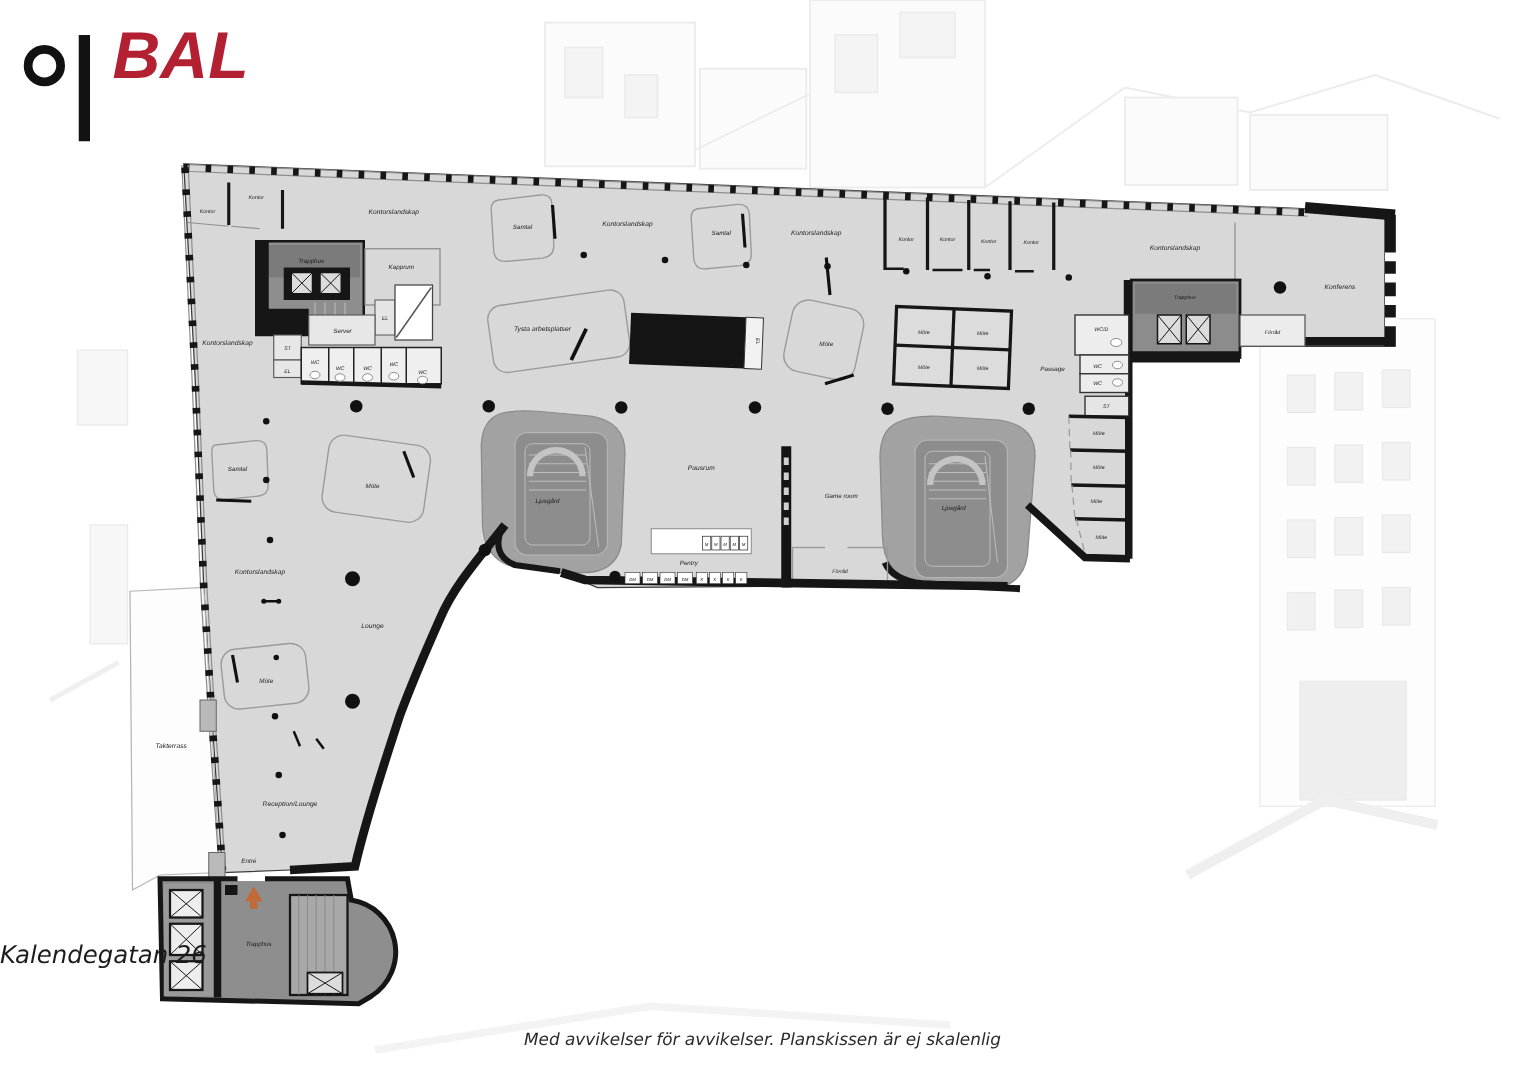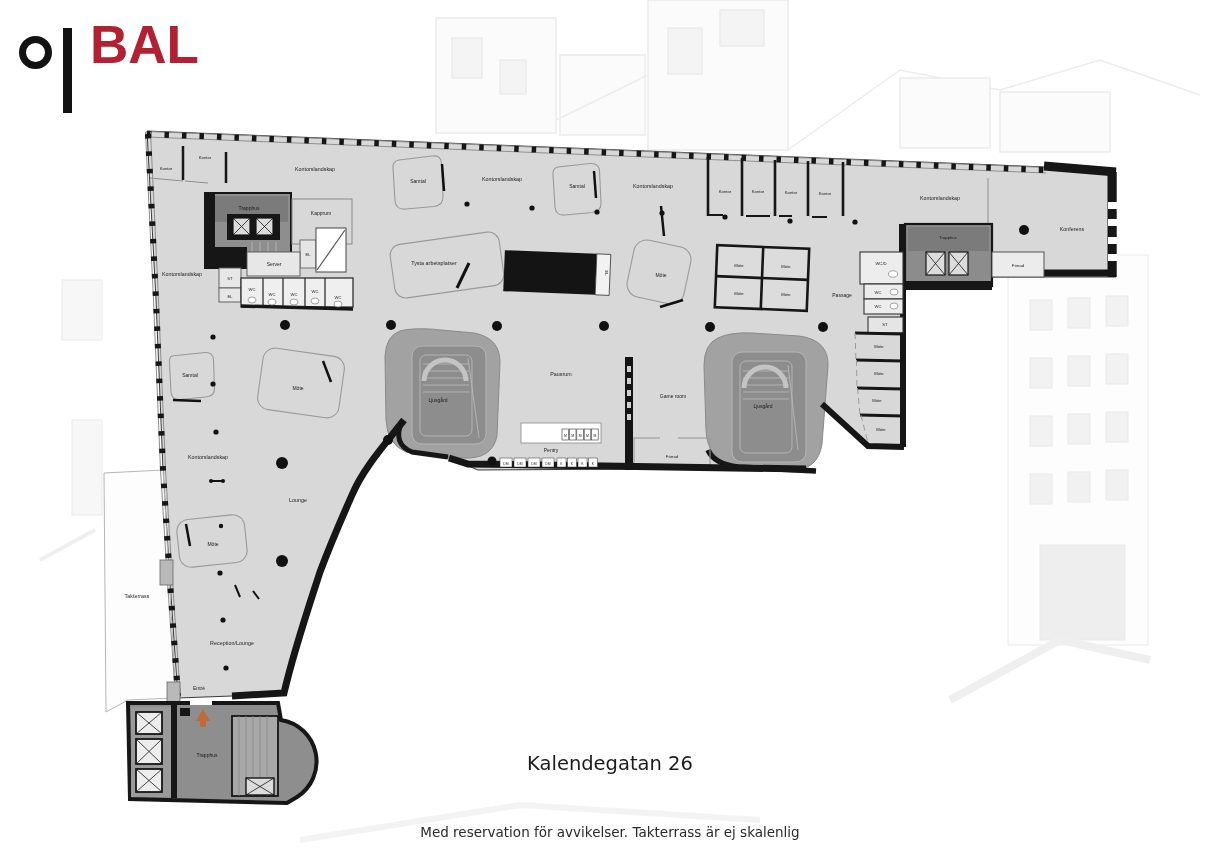--- a/index.html
+++ b/index.html
@@ -1,29 +1,29 @@
 <!DOCTYPE html>
 <html><head>
 <meta charset="utf-8">
 <style>
   html,body{margin:0;padding:0;background:#ffffff;}
   body{width:1220px;height:863px;position:relative;overflow:hidden;
        font-family:"Liberation Sans",sans-serif;}
-  .stage{position:absolute;inset:0;}
+  .stage{position:absolute;inset:0;font-style:italic;}
   svg{position:absolute;left:0;top:0;}
   
   .logo{position:absolute;left:0;top:0;width:260px;height:130px;}
   .logo-circle{position:absolute;left:19px;top:36px;width:19px;height:19px;
        border:7px solid #121212;border-radius:50%;}
   .logo-bar{position:absolute;left:63px;top:28px;width:9px;height:85px;background:#121212;}
   .logo-word{position:absolute;left:90px;top:24px;font-weight:700;font-size:53px;
        line-height:42px;letter-spacing:0px;color:#b22032;font-family:"Liberation Sans",sans-serif;}
   .logo-word span{display:block;}
   
-  .title{position:absolute;left:0;right:0;top:752px;text-align:center;
+  .title{position:absolute;left:0;right:0;top:752px;
        font-size:19.5px;color:#1c1c1c;font-family:"DejaVu Sans","Liberation Sans",sans-serif;}
   .disclaimer{position:absolute;left:0;right:0;top:824px;text-align:center;
        font-size:13.5px;color:#2a2a2a;font-family:"DejaVu Sans","Liberation Sans",sans-serif;}
   
   text{font-family:"Liberation Sans",sans-serif;fill:#1b1b1b;text-anchor:middle;}
   .lbl{font-size:5.3px;letter-spacing:.05px;}
   .lbl-md{font-size:5.0px;}
   .lbl-sm{font-size:4.2px;}
   .lbl-xs{font-size:3.4px;}
   .wall{stroke:#161616;fill:none;}
@@ -411,15 +411,15 @@
 
 <div class="logo">
   <div class="logo-circle"></div>
   <div class="logo-bar"></div>
   <div class="logo-word">
     <span>BAL</span>
   </div>
 </div>
 
 <div class="title">Kalendegatan 26</div>
-<div class="disclaimer">Med reservation för avvikelser. Takterrass är ej skalenlig</div>
+<div class="disclaimer">Med avvikelser för avvikelser. Planskissen är ej skalenlig</div>
 
 </div>
 
 </body></html>

